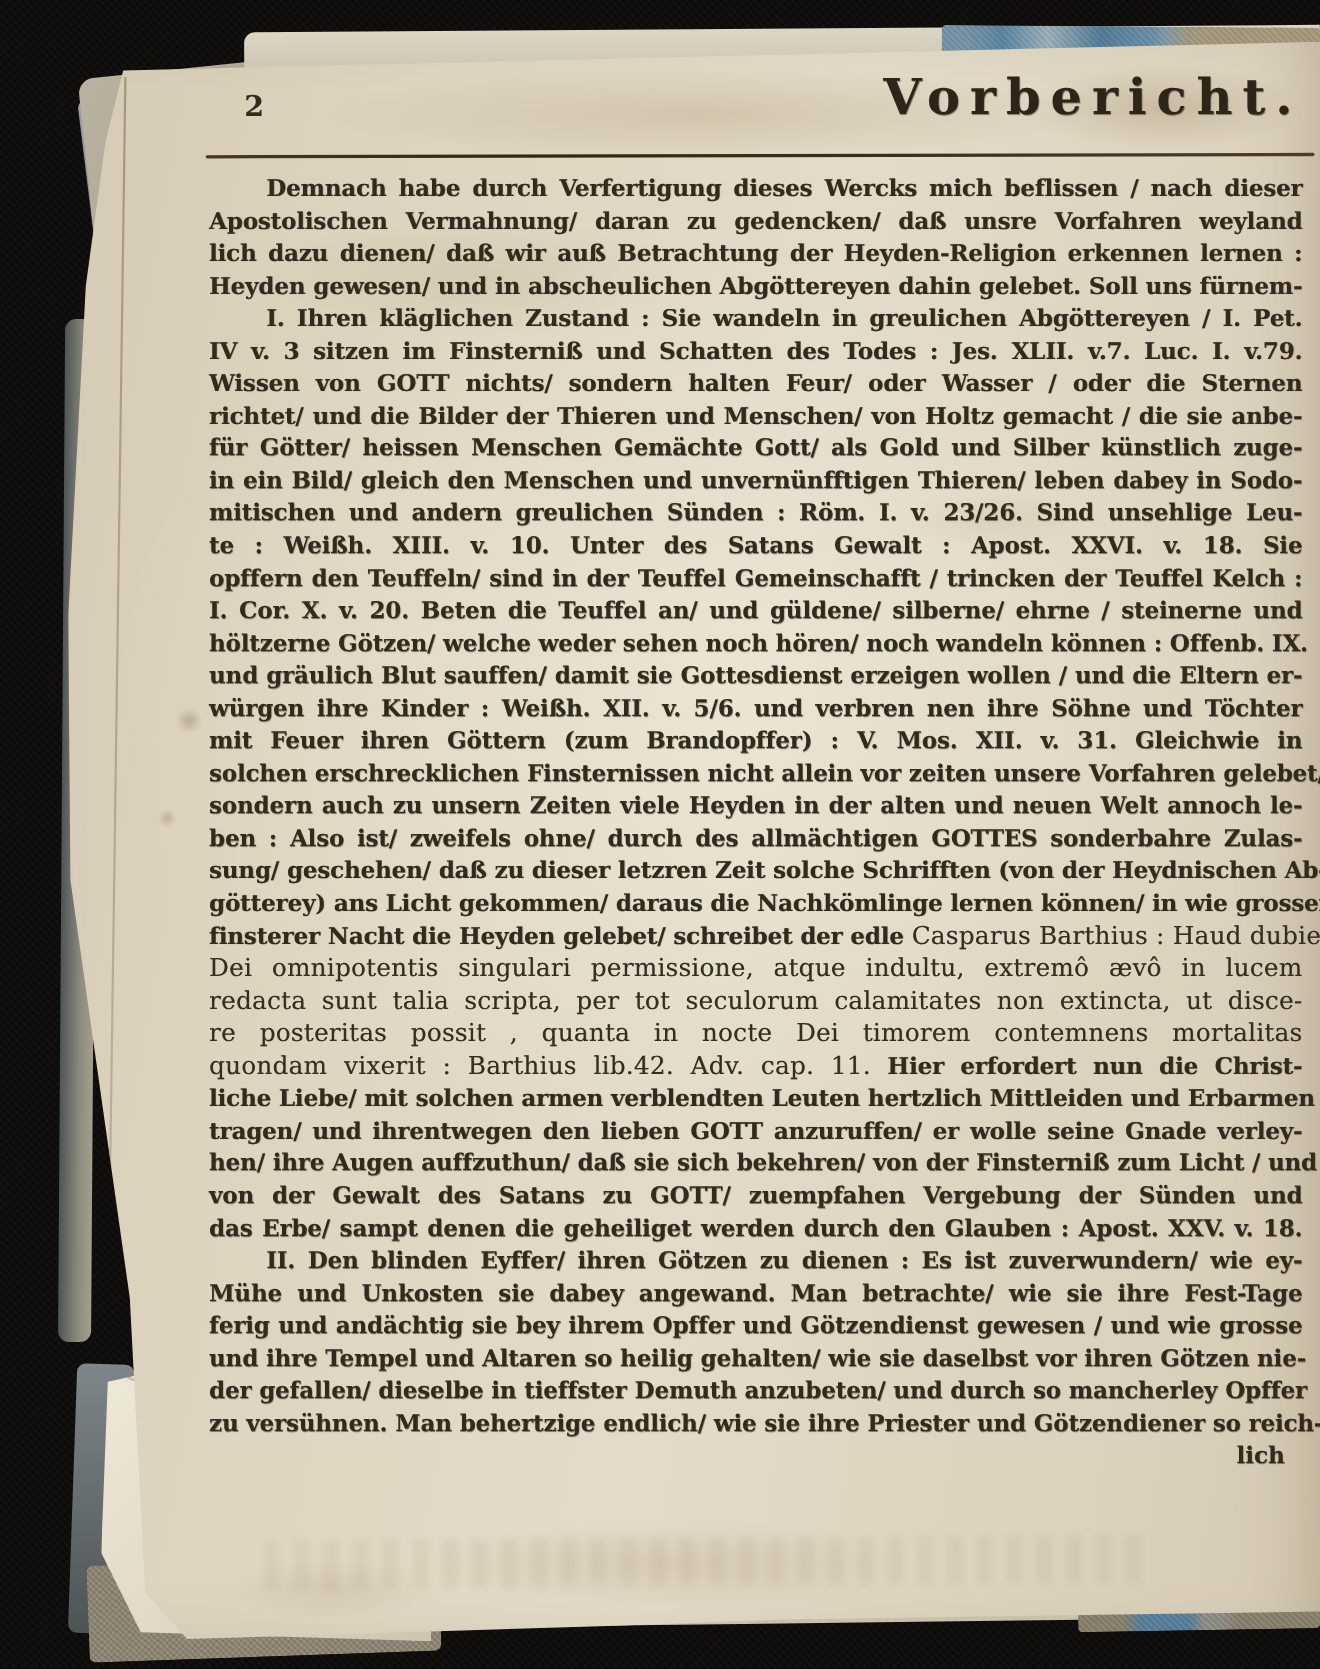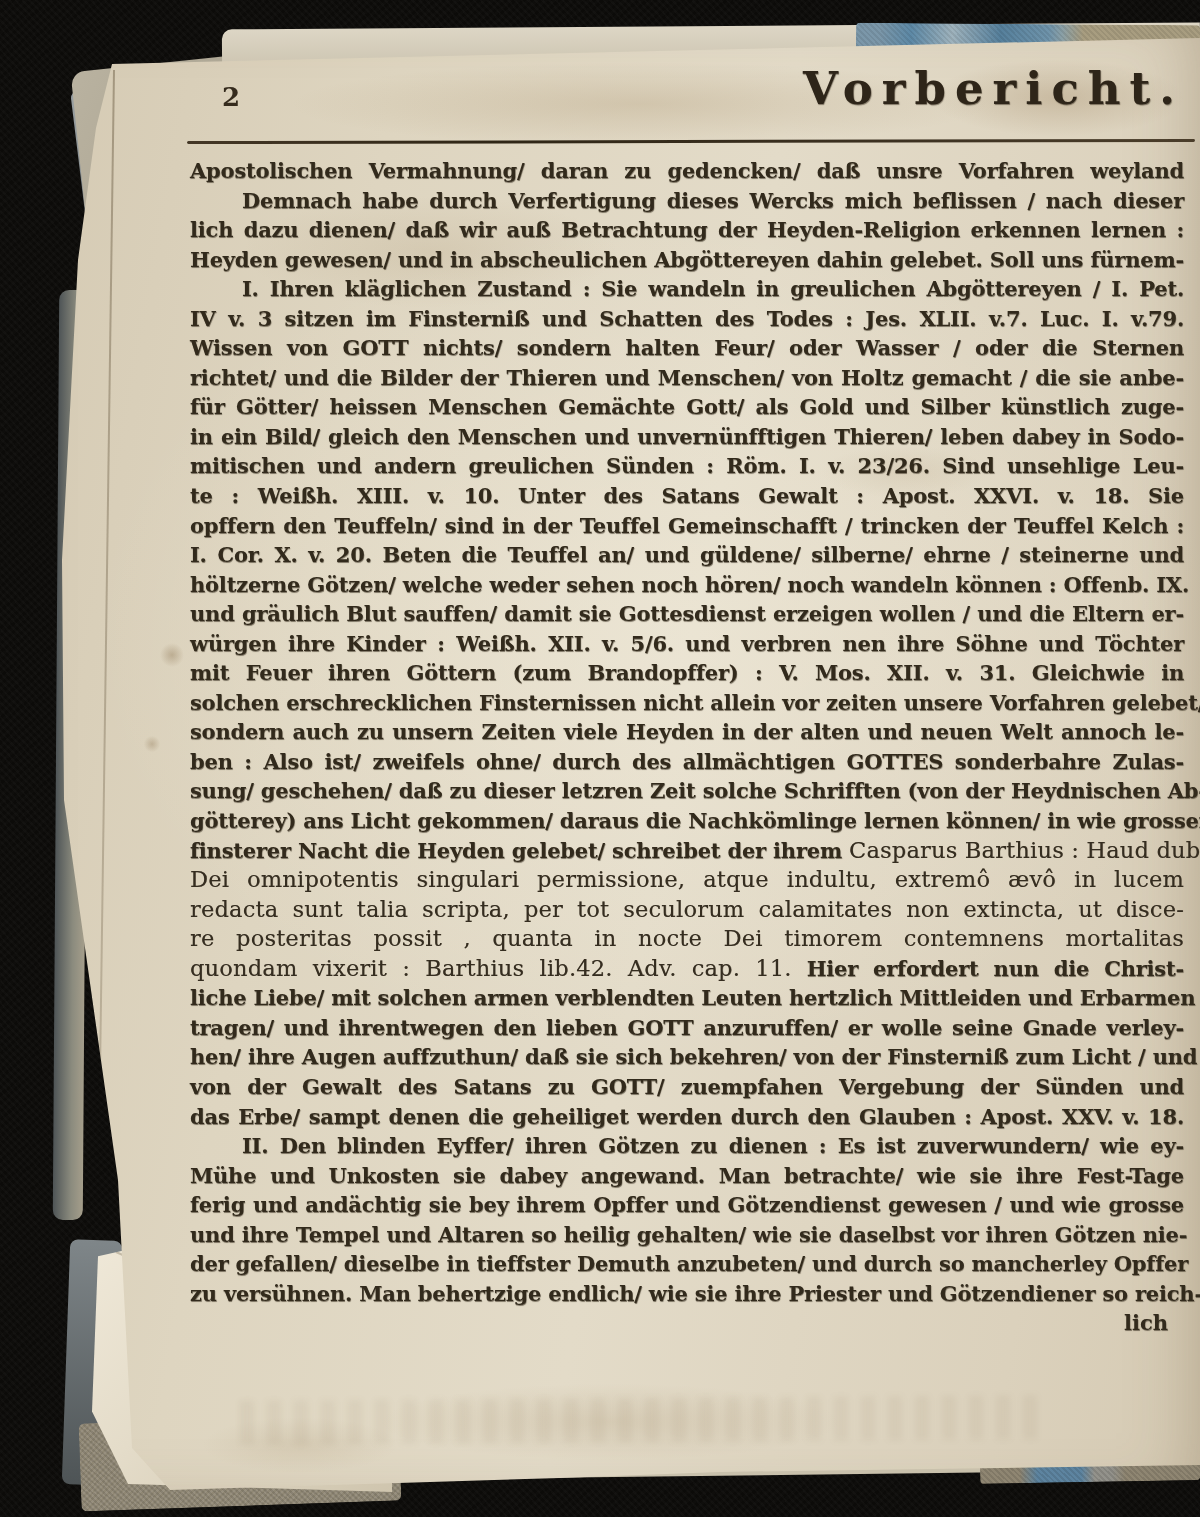--- a/index.html
+++ b/index.html
@@ -108,22 +108,22 @@
 
   <div class="main-page">
     <div class="layer crease"></div>
     <div class="layer ghost"></div>
   </div>
 
   <div class="folio">2</div>
   <div class="running-title">Vorbericht.</div>
   <div class="head-rule"></div>
   <div class="text-block">
+      <div class="line indent"><span class="fraktur">Demnach habe durch Verfertigung dieses Wercks mich beflissen / nach dieser</span></div>
       <div class="line"><span class="fraktur">Apostolischen Vermahnung/ daran zu gedencken/ daß unsre Vorfahren weyland</span></div>
-      <div class="line indent"><span class="fraktur">Demnach habe durch Verfertigung dieses Wercks mich beflissen / nach dieser</span></div>
       <div class="line"><span class="fraktur">lich dazu dienen/ daß wir auß Betrachtung der Heyden-Religion erkennen lernen :</span></div>
       <div class="line"><span class="fraktur">Heyden gewesen/ und in abscheulichen Abgöttereyen dahin gelebet. Soll uns fürnem-</span></div>
       <div class="line indent"><span class="fraktur">I. Ihren kläglichen Zustand : Sie wandeln in greulichen Abgöttereyen / I. Pet.</span></div>
       <div class="line"><span class="fraktur">IV v. 3 sitzen im Finsterniß und Schatten des Todes : Jes. XLII. v.7. Luc. I. v.79.</span></div>
       <div class="line"><span class="fraktur">Wissen von GOTT nichts/ sondern halten Feur/ oder Wasser / oder die Sternen</span></div>
       <div class="line"><span class="fraktur">richtet/ und die Bilder der Thieren und Menschen/ von Holtz gemacht / die sie anbe-</span></div>
       <div class="line"><span class="fraktur">für Götter/ heissen Menschen Gemächte Gott/ als Gold und Silber künstlich zuge-</span></div>
       <div class="line"><span class="fraktur">in ein Bild/ gleich den Menschen und unvernünfftigen Thieren/ leben dabey in Sodo-</span></div>
       <div class="line"><span class="fraktur">mitischen und andern greulichen Sünden : Röm. I. v. 23/26. Sind unsehlige Leu-</span></div>
       <div class="line"><span class="fraktur">te : Weißh. XIII. v. 10. Unter des Satans Gewalt : Apost. XXVI. v. 18. Sie</span></div>
@@ -131,21 +131,21 @@
       <div class="line"><span class="fraktur">I. Cor. X. v. 20. Beten die Teuffel an/ und güldene/ silberne/ ehrne / steinerne und</span></div>
       <div class="line"><span class="fraktur">höltzerne Götzen/ welche weder sehen noch hören/ noch wandeln können : Offenb. IX.</span></div>
       <div class="line"><span class="fraktur">und gräulich Blut sauffen/ damit sie Gottesdienst erzeigen wollen / und die Eltern er-</span></div>
       <div class="line"><span class="fraktur">würgen ihre Kinder : Weißh. XII. v. 5/6. und verbren nen ihre Söhne und Töchter</span></div>
       <div class="line"><span class="fraktur">mit Feuer ihren Göttern (zum Brandopffer) : V. Mos. XII. v. 31. Gleichwie in</span></div>
       <div class="line"><span class="fraktur">solchen erschrecklichen Finsternissen nicht allein vor zeiten unsere Vorfahren gelebet/</span></div>
       <div class="line"><span class="fraktur">sondern auch zu unsern Zeiten viele Heyden in der alten und neuen Welt annoch le-</span></div>
       <div class="line"><span class="fraktur">ben : Also ist/ zweifels ohne/ durch des allmächtigen GOTTES sonderbahre Zulas-</span></div>
       <div class="line"><span class="fraktur">sung/ geschehen/ daß zu dieser letzren Zeit solche Schrifften (von der Heydnischen Ab-</span></div>
       <div class="line"><span class="fraktur">götterey) ans Licht gekommen/ daraus die Nachkömlinge lernen können/ in wie grosser</span></div>
-      <div class="line"><span class="fraktur">finsterer Nacht die Heyden gelebet/ schreibet der ihrem </span><span class="latin">Casparus Barthius : Haud dubie</span></div>
+      <div class="line"><span class="fraktur">finsterer Nacht die Heyden gelebet/ schreibet der edle </span><span class="latin">Casparus Barthius : Haud dubie</span></div>
       <div class="line"><span class="latin">Dei omnipotentis singulari permissione, atque indultu, extremô ævô in lucem</span></div>
       <div class="line"><span class="latin">redacta sunt talia scripta, per tot seculorum calamitates non extincta, ut disce-</span></div>
       <div class="line"><span class="latin">re posteritas possit , quanta in nocte Dei timorem contemnens mortalitas</span></div>
       <div class="line"><span class="latin">quondam vixerit : Barthius lib.42. Adv. cap. 11.</span><span class="fraktur"> Hier erfordert nun die Christ-</span></div>
       <div class="line"><span class="fraktur">liche Liebe/ mit solchen armen verblendten Leuten hertzlich Mittleiden und Erbarmen zu</span></div>
       <div class="line"><span class="fraktur">tragen/ und ihrentwegen den lieben GOTT anzuruffen/ er wolle seine Gnade verley-</span></div>
       <div class="line"><span class="fraktur">hen/ ihre Augen auffzuthun/ daß sie sich bekehren/ von der Finsterniß zum Licht / und</span></div>
       <div class="line"><span class="fraktur">von der Gewalt des Satans zu GOTT/ zuempfahen Vergebung der Sünden und</span></div>
       <div class="line"><span class="fraktur">das Erbe/ sampt denen die geheiliget werden durch den Glauben : Apost. XXV. v. 18.</span></div>
       <div class="line indent"><span class="fraktur">II. Den blinden Eyffer/ ihren Götzen zu dienen : Es ist zuverwundern/ wie ey-</span></div>

